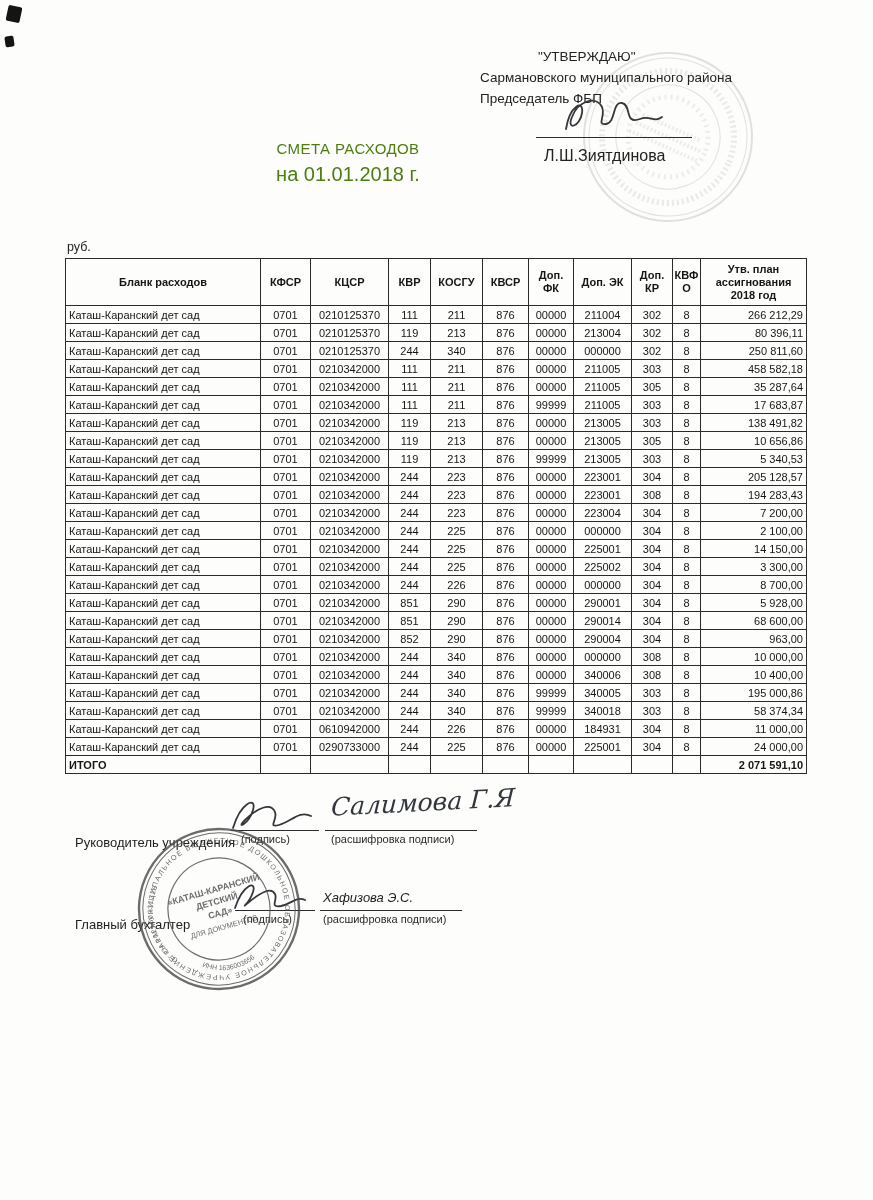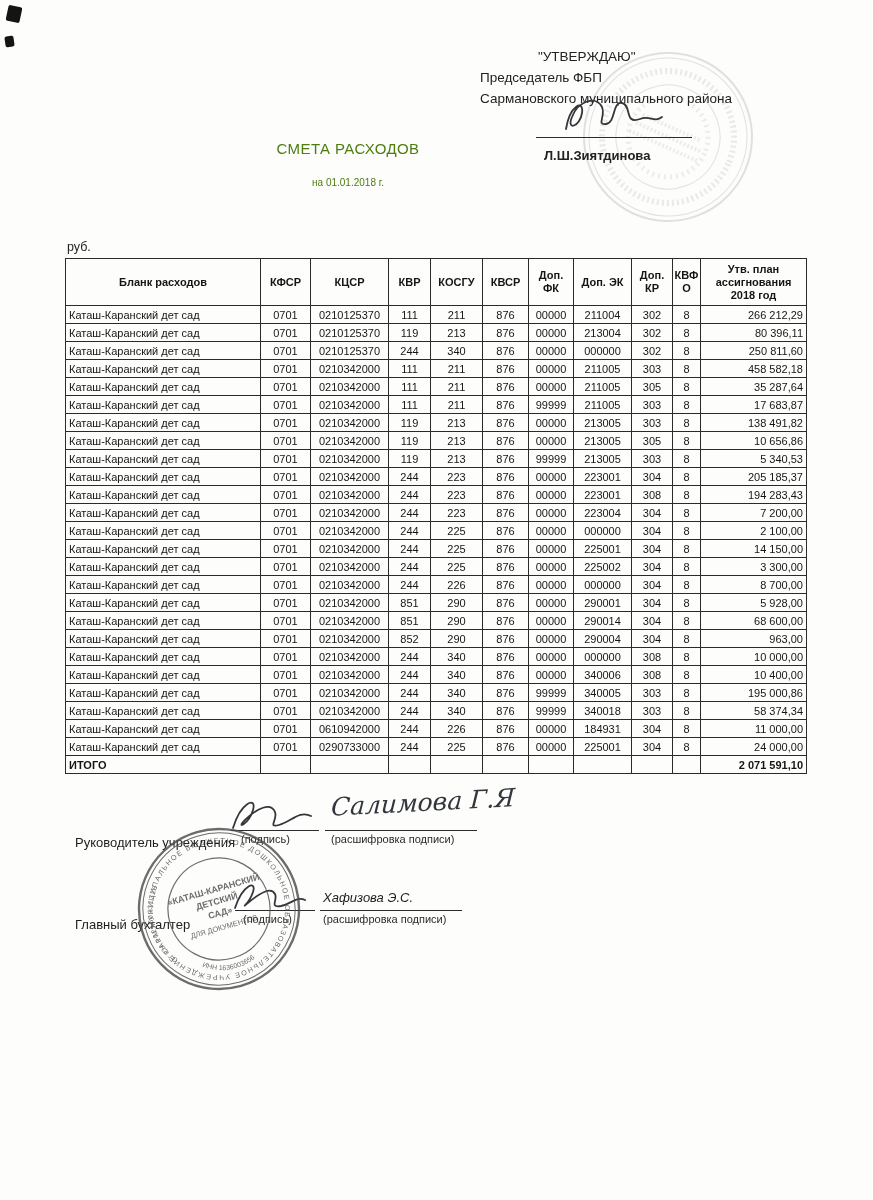--- a/index.html
+++ b/index.html
@@ -10,29 +10,29 @@
   .artifact{position:absolute;background:#141414;}
   .artifact.a1{left:7px;top:6px;width:14px;height:16px;transform:rotate(12deg);border-radius:2px;}
   .artifact.a2{left:5px;top:36px;width:9px;height:11px;transform:rotate(-8deg);border-radius:2px;}
 
   
   .approval{position:absolute;left:480px;top:46px;width:310px;font-size:13.5px;line-height:21px;color:#222;}
   .approval .l1{margin-left:58px;}
   .approval .sigarea{position:relative;height:34px;}
   .approval .sigline{position:absolute;left:56px;top:28px;width:156px;border-bottom:1.3px solid #2b2b2b;}
   .approval .sigsvg{position:absolute;left:78px;top:-18px;}
-  .approval .name{margin-left:64px;font-size:13px;margin-top:2px;font-weight:bold;}
+  .approval .name{margin-left:64px;font-size:16px;margin-top:2px;}
 
   
   .faint-stamp{position:absolute;left:548px;top:42px;opacity:0.17;pointer-events:none;}
 
   
   .title{position:absolute;left:238px;top:140px;width:220px;text-align:center;color:#4d7c0f;}
   .title .t1{font-size:15px;letter-spacing:.4px;}
-  .title .t2{font-size:10px;margin-top:20px;}
+  .title .t2{font-size:20px;margin-top:6px;}
 
   .rub{position:absolute;left:67px;top:240px;font-size:12.5px;}
 
   
   table.smeta{position:absolute;left:65px;top:258px;width:741px;border-collapse:collapse;
               table-layout:fixed;font-size:11px;color:#151515;}
   table.smeta th,table.smeta td{border:1px solid #2a2a2a;overflow:hidden;}
   table.smeta th{font-weight:bold;font-size:11px;line-height:13px;padding:2px 1px;height:42px;
                  vertical-align:middle;text-align:center;}
   table.smeta th.brk{word-break:break-all;}
@@ -72,22 +72,22 @@
       <circle cx="120" cy="95" r="79" stroke-width="1"></circle>
       <circle cx="120" cy="95" r="52" stroke-width="1"></circle>
       <circle cx="120" cy="95" r="66" stroke-width="6" stroke-dasharray="2 3" opacity="0.7"></circle>
       <circle cx="120" cy="95" r="40" stroke-width="5" stroke-dasharray="2 4" opacity="0.6"></circle>
       <path d="M 85,95 h70 M 82,105 h76 M 88,85 h64" stroke-width="4" stroke-dasharray="2 2" opacity="0.6"></path>
     </g>
   </svg>
 
   <div class="approval">
     <div class="l1">"УТВЕРЖДАЮ"</div>
+    <div>Сармановского муниципального района</div>
     <div>Председатель ФБП</div>
-    <div>Сармановского муниципального района</div>
     <div class="sigarea">
       <svg class="sigsvg" width="120" height="46" viewBox="0 0 120 46">
         <path d="M8,38 C12,14 26,8 24,22 C22,36 8,40 14,26 C20,10 38,4 44,16 C48,26 38,34 48,33 C58,32 54,10 64,12 C74,14 66,34 82,28 C92,24 96,32 104,26" fill="none" stroke="#35353a" stroke-width="1.8" stroke-linecap="round"></path>
       </svg>
       <div class="sigline"></div>
     </div>
     <div class="name">Л.Ш.Зиятдинова</div>
   </div>
 
   <div class="title">
@@ -248,21 +248,21 @@
           <td class="c-name">Каташ-Каранский дет сад</td>
           <td class="c-code">0701</td>
           <td class="c-code">0210342000</td>
           <td class="c-code">244</td>
           <td class="c-code">223</td>
           <td class="c-code">876</td>
           <td class="c-code">00000</td>
           <td class="c-code">223001</td>
           <td class="c-code">304</td>
           <td class="c-code">8</td>
-          <td class="c-amount">205 185,37</td>
+          <td class="c-amount">205 128,57</td>
         </tr>
         <tr>
           <td class="c-name">Каташ-Каранский дет сад</td>
           <td class="c-code">0701</td>
           <td class="c-code">0210342000</td>
           <td class="c-code">244</td>
           <td class="c-code">223</td>
           <td class="c-code">876</td>
           <td class="c-code">00000</td>
           <td class="c-code">223001</td>

